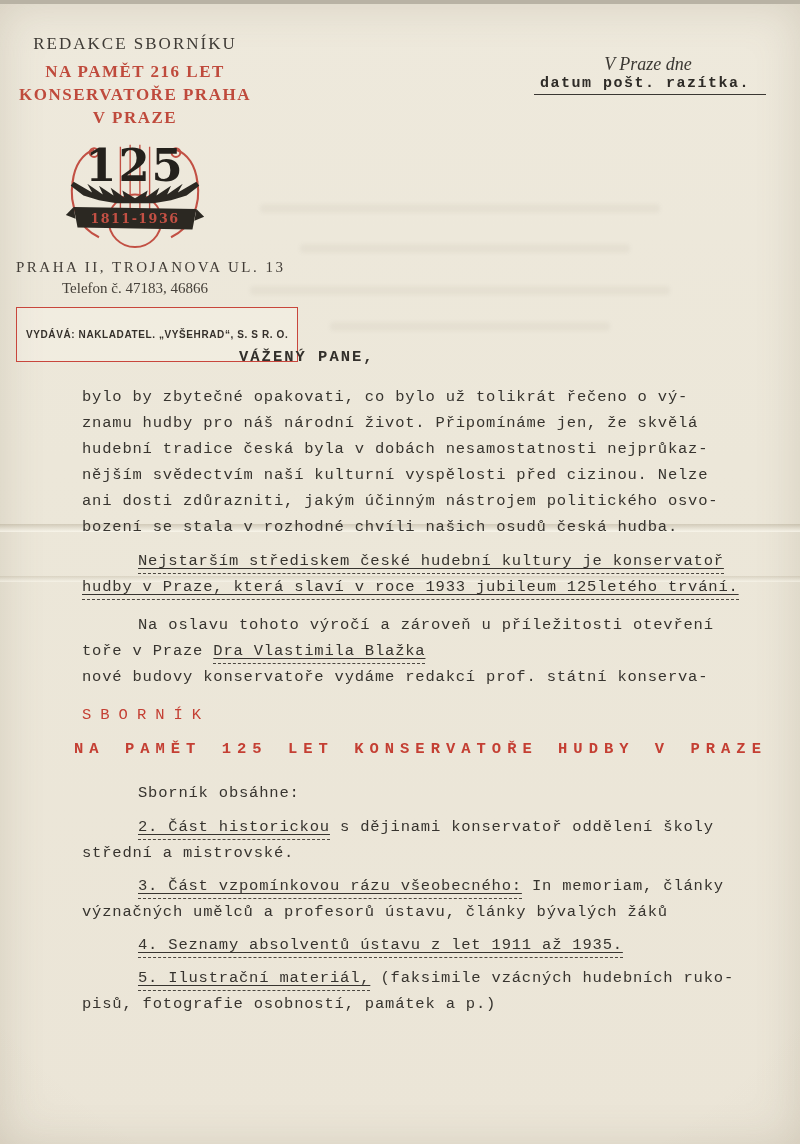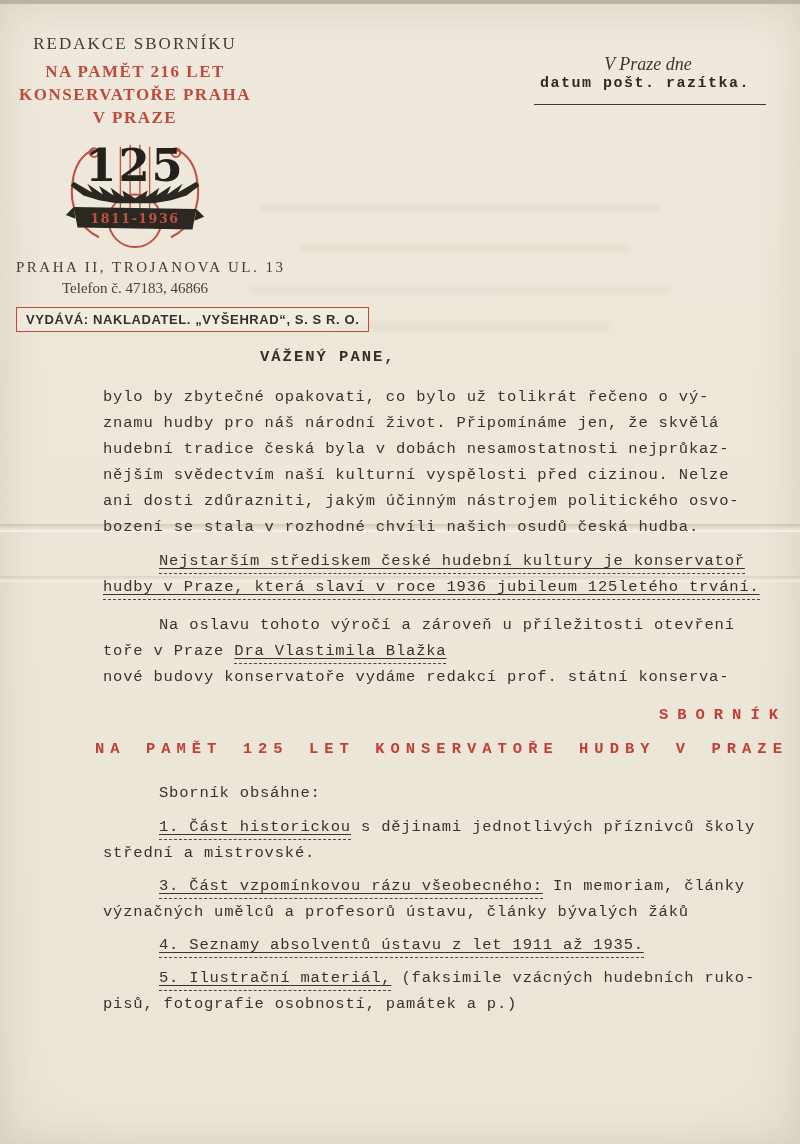--- a/index.html
+++ b/index.html
@@ -18,46 +18,46 @@
     background:linear-gradient(to bottom, rgba(148,136,110,0.20), rgba(255,253,244,0.50));}
   .ghost{position:absolute;background:#6b5f4c;opacity:.055;filter:blur(2px);border-radius:3px;pointer-events:none;}
 
   
   .lh{position:absolute;left:16px;top:30px;width:238px;text-align:center;}
   .lh-black{font-size:17px;letter-spacing:2px;color:#3e3a35;margin-bottom:6px;}
   .lh-red{font-size:17px;letter-spacing:1.5px;color:#bf4a3c;font-weight:600;line-height:23px;}
   .emblem{margin:8px auto 2px auto;width:150px;height:112px;}
   .addr{font-size:15px;letter-spacing:2.5px;color:#423d37;margin-top:4px;white-space:nowrap;}
   .phone{font-size:15px;color:#46413a;margin-top:4px;}
-  .pubbox{display:inline-block;margin-top:10px;border:1.5px solid #c8463c;padding:4px 9px;
-    font-family:"Liberation Sans",sans-serif;font-size:13px;font-weight:700;
+  .pubbox{display:inline-block;margin-top:10px;border:1.5px solid #c8463c;padding:21px 9px;
+    font-family:"Liberation Sans",sans-serif;font-size:10px;font-weight:700;
     letter-spacing:0.6px;color:#35302b;white-space:nowrap;background:rgba(255,252,244,0.25);}
 
   
   .dateline{position:absolute;right:34px;top:50px;display:flex;align-items:center;flex-direction:column;}
   .dl-label{font-style:italic;font-size:18px;color:#3b3833;white-space:nowrap;}
-  .dl-value{display:inline-block;min-width:222px;margin-left:4px;padding:0 4px 12px 6px;
+  .dl-value{display:inline-block;min-width:222px;margin-left:4px;padding:0 4px 2px 6px;
     border-bottom:1.8px solid #3a3733;
     font-family:"Liberation Mono","DejaVu Sans Mono",monospace;
     font-size:15px;font-weight:700;letter-spacing:1.5px;color:#2e2b27;white-space:nowrap;}
 
   
-  .content{position:absolute;left:103px;top:340px;width:684px;
+  .content{position:absolute;left:82px;top:340px;width:684px;
     font-family:"Liberation Mono","DejaVu Sans Mono",monospace;
     font-size:15.5px;letter-spacing:0.8px;color:#37342f;line-height:26px;}
   .salutation{margin-left:157px;font-weight:700;letter-spacing:2px;margin-bottom:14px;color:#33302b;}
   .line{white-space:nowrap;}
   .ind{padding-left:56px;}
   .u{text-decoration:underline;text-underline-offset:3px;
      border-bottom:1.2px dashed #4a463f;padding-bottom:3px;
      text-decoration-thickness:1.2px;}
   #body-blocks .block:nth-child(1){margin-bottom:8px;}
   #body-blocks .block:nth-child(2){margin-bottom:12px;}
   #body-blocks .block:nth-child(3){margin-bottom:12px;}
-  .red-h1{color:#c43f33;font-weight:700;text-align:right;letter-spacing:9px;margin-bottom:8px;}
+  .red-h1{color:#c43f33;font-weight:400;text-align:left;letter-spacing:9px;margin-bottom:8px;}
   .red-h2{color:#c43f33;font-weight:700;text-align:center;letter-spacing:6px;word-spacing:5px;
           white-space:nowrap;margin-left:-8px;margin-bottom:18px;}
   .intro{margin-bottom:8px;}
   #list-blocks .block{margin-bottom:7px;}
 </style>
 </head>
 <body>
 
 <div class="page">
 
@@ -114,34 +114,34 @@
         <div class="block">
           <div class="line"><span>bylo by zbytečné opakovati, co bylo už tolikrát řečeno o vý-</span></div>
           <div class="line"><span>znamu hudby pro náš národní život. Připomínáme jen, že skvělá</span></div>
           <div class="line"><span>hudební tradice česká byla v dobách nesamostatnosti nejprůkaz-</span></div>
           <div class="line"><span>nějším svědectvím naší kulturní vyspělosti před cizinou. Nelze</span></div>
           <div class="line"><span>ani dosti zdůrazniti, jakým účinným nástrojem politického osvo-</span></div>
           <div class="line"><span>bození se stala v rozhodné chvíli našich osudů česká hudba.</span></div>
         </div>
         <div class="block">
           <div class="line ind"><span class="u">Nejstarším střediskem české hudební kultury je konservatoř</span></div>
-          <div class="line"><span class="u">hudby v Praze, která slaví v roce 1936 jubileum 125letého trvání.</span></div>
+          <div class="line"><span class="u">hudby v Praze, která slaví v roce 1933 jubileum 125letého trvání.</span></div>
         </div>
         <div class="block">
           <div class="line ind"><span>Na oslavu tohoto výročí a zároveň u příležitosti otevření</span></div>
           <div class="line"><span>toře v Praze </span><span class="u">Dra Vlastimila Blažka</span></div>
           <div class="line"><span>nové budovy konservatoře vydáme redakcí prof. státní konserva-</span></div>
         </div>
       </div>
     <div class="red-h1">SBORNÍK</div>
     <div class="red-h2">NA PAMĚT 125 LET KONSERVATOŘE HUDBY V PRAZE</div>
     <div class="line ind intro">Sborník obsáhne:</div>
     <div id="list-blocks">
         <div class="block">
-          <div class="line ind"><span class="u">1. Část historickou</span><span> s dějinami jednotlivých příznivců školy</span></div>
+          <div class="line ind"><span class="u">2. Část historickou</span><span> s dějinami konservatoř oddělení školy</span></div>
           <div class="line"><span>střední a mistrovské.</span></div>
         </div>
         <div class="block">
           <div class="line ind"><span class="u">3. Část vzpomínkovou rázu všeobecného:</span><span> In memoriam, články</span></div>
           <div class="line"><span>význačných umělců a profesorů ústavu, články bývalých žáků</span></div>
         </div>
         <div class="block">
           <div class="line ind"><span class="u">4. Seznamy absolventů ústavu z let 1911 až 1935.</span></div>
         </div>
         <div class="block">

